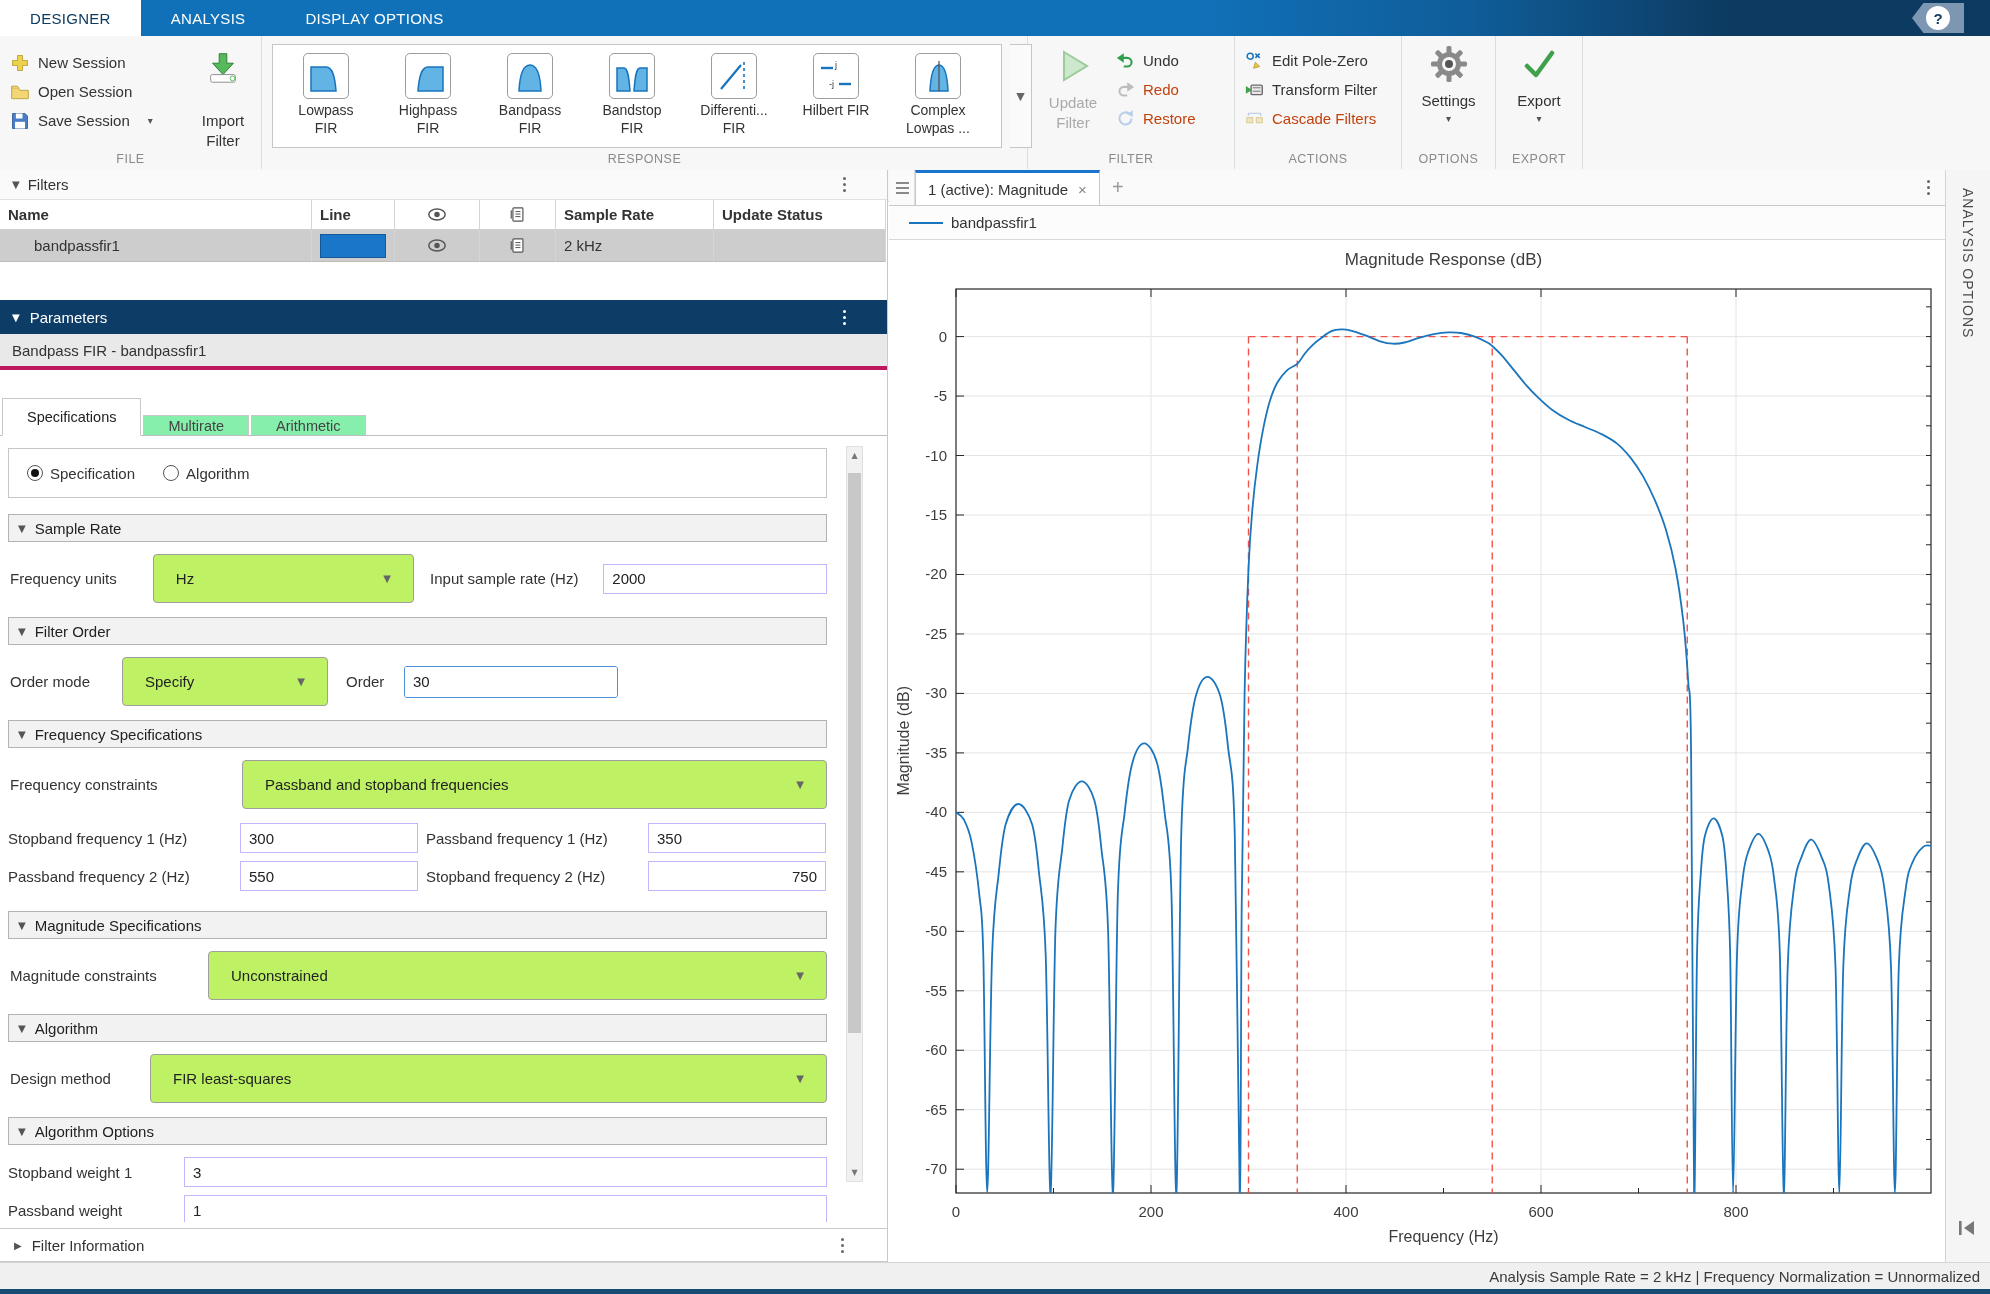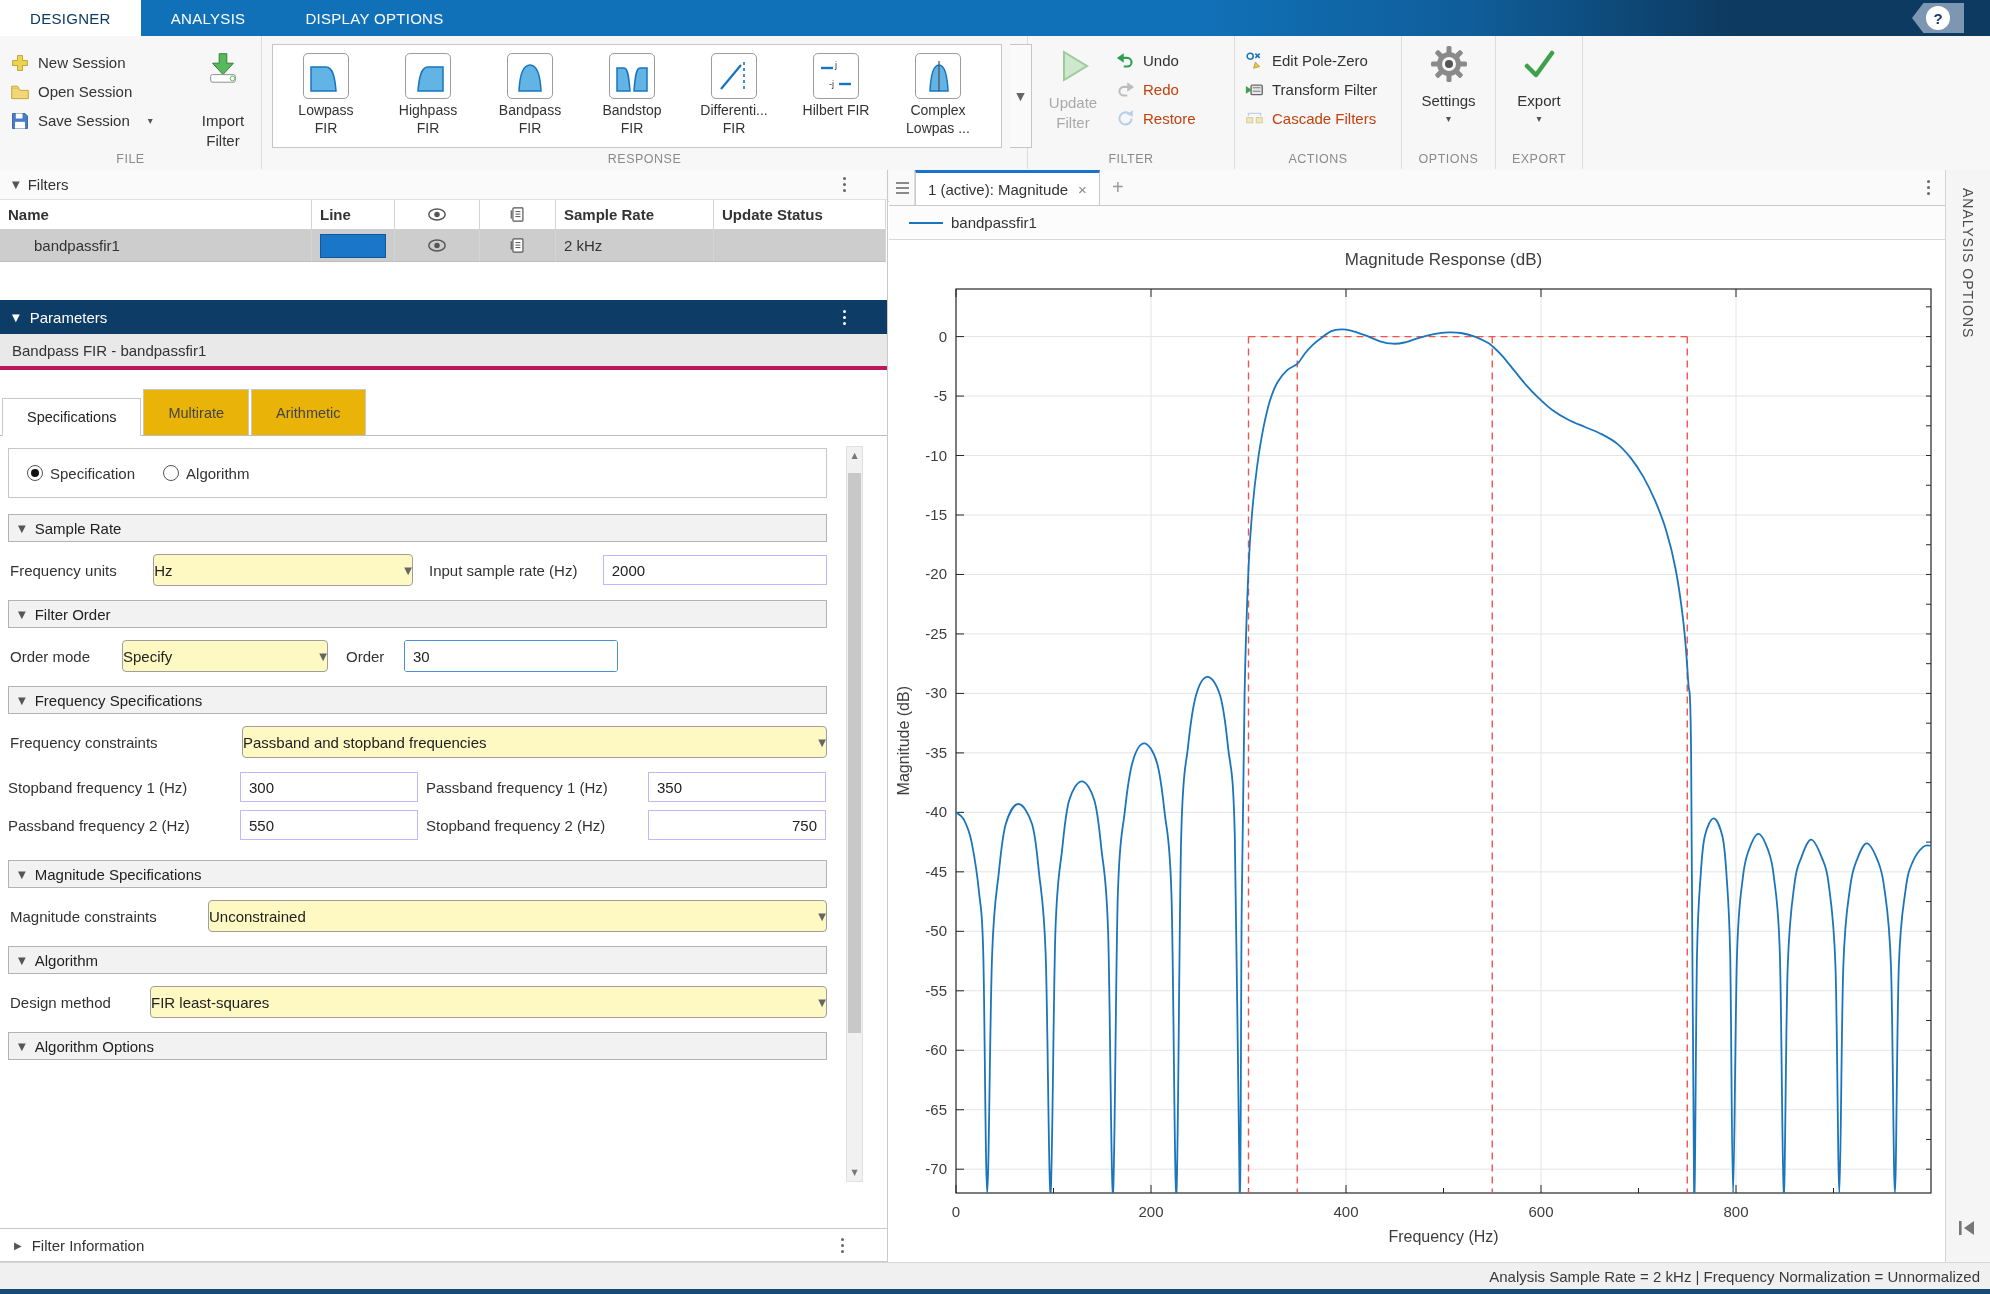--- a/index.html
+++ b/index.html
@@ -65,34 +65,34 @@
   .name-indent { padding-left:34px; }
 
   .gapwhite { background:#fff; }
 
   .params-hd { height:34px; background:#0d3d66; display:flex; align-items:center; gap:10px; padding:0 12px; }
   .params-hd .t { color:#fff; font-size:15px; }
   .params-hd .small-tri { color:#fff; }
   .subtitle { height:36px; background:#e9e9e9; border-bottom:4px solid #be185d; display:flex; align-items:center; padding:0 12px; color:#333; }
 
   .ptabs { height:38px; display:flex; align-items:flex-end; border-bottom:1px solid #bdbdbd; padding-left:2px; background:#fff; margin-top:28px; }
-  .ptab { height:46px; padding:0 24px; display:flex; align-items:center; font-size:14.5px; color:#444; background:#eab308; border:1px solid #c8c8c8; border-bottom:none; margin-right:2px; }
+  .ptab { height:20px; padding:0 24px; display:flex; align-items:center; font-size:14.5px; color:#444; background:#86efac; border:1px solid #c8c8c8; border-bottom:none; margin-right:2px; }
   .ptab.active { background:#fff; height:38px; margin-bottom:-1px; border-bottom:1px solid #fff; color:#222; }
 
   .spec-content { position:relative; height:786px; background:#fff; padding:12px 60px 0 8px; overflow:hidden; }
   .radio-box { border:1px solid #c6c6c6; height:50px; display:flex; align-items:center; gap:28px; padding:0 18px; margin-bottom:16px; }
   .radio { display:flex; align-items:center; gap:7px; }
   .radio .ring { width:16px; height:16px; border:1px solid #555; border-radius:50%; display:flex; align-items:center; justify-content:center; background:#fff; }
   .radio.sel .ring::after { content:""; width:8px; height:8px; border-radius:50%; background:#111; }
 
   .sec-bar { height:28px; border:1px solid #b3b3b3; background:#f2f2f2; display:flex; align-items:center; gap:9px; padding:0 9px; margin:14px 0 12px 0; }
   .sec-bar .t { font-size:15px; color:#222; }
   .form-row { display:flex; align-items:center; margin:10px 0 14px 2px; }
   .flabel { color:#333; }
-  .dd { display:flex; align-items:center; justify-content:space-between; border:1px solid #9e9e9e; border-radius:4px; background:#fef9c3; height:32px; padding:0 0; }
+  .dd { display:flex; align-items:center; justify-content:space-between; border:1px solid #9e9e9e; border-radius:4px; background:#bef264; height:49px; padding:0 22px; }
   .dd .val { color:#222; }
   .dd .arr { color:#666; font-size:10px; margin-left:8px; }
   .txt { height:30px; border:1px solid #c4b5fd; background:#fff; font-size:15px; padding:0 8px; font-family:inherit; color:#222; }
   .spin-wrap { display:flex; height:32px; border:1px solid #4a90d9; border-radius:3px; overflow:hidden; background:#fff; }
   .spin-wrap input { border:none; outline:none; flex:1; font-size:15px; padding:0 8px; font-family:inherit; color:#222; }
 
   .freq-grid { display:grid; grid-template-columns:232px 186px 222px 188px; column-gap:0; row-gap:8px; align-items:center; margin-top:6px; }
   .algo-grid { display:grid; grid-template-columns:176px 1fr; row-gap:8px; align-items:center; margin-top:4px; }
 
   .scrollbar { position:absolute; right:24px; top:10px; width:17px; height:736px; background:#f1f1f1; border:1px solid #e0e0e0; }
@@ -524,20 +524,28 @@
         <span class="dd" style="flex:1;">
           <span class="val">FIR least-squares</span>
           <span class="arr tri">▼</span>
         </span>
       </div>
 
       <div class="sec-bar">
         <span class="small-tri tri">▼</span>
         <span class="t">Algorithm Options</span>
       </div>
+      <div class="algo-grid" id="algo-fields">
+          <span class="flabel">Stopband weight 1</span>
+          <input class="txt" value="3" style="">
+          <span class="flabel">Passband weight</span>
+          <input class="txt" value="1" style="">
+          <span class="flabel">Stopband weight 2</span>
+          <input class="txt" value="5" style="">
+        </div>
 
       <div class="scrollbar">
         <div class="sb-btn tri">▲</div>
         <div class="sb-thumb"></div>
         <div class="sb-btn sb-down tri">▼</div>
       </div>
     </div>
 
     <div class="fi-bar">
       <span class="small-tri tri">▶</span>

